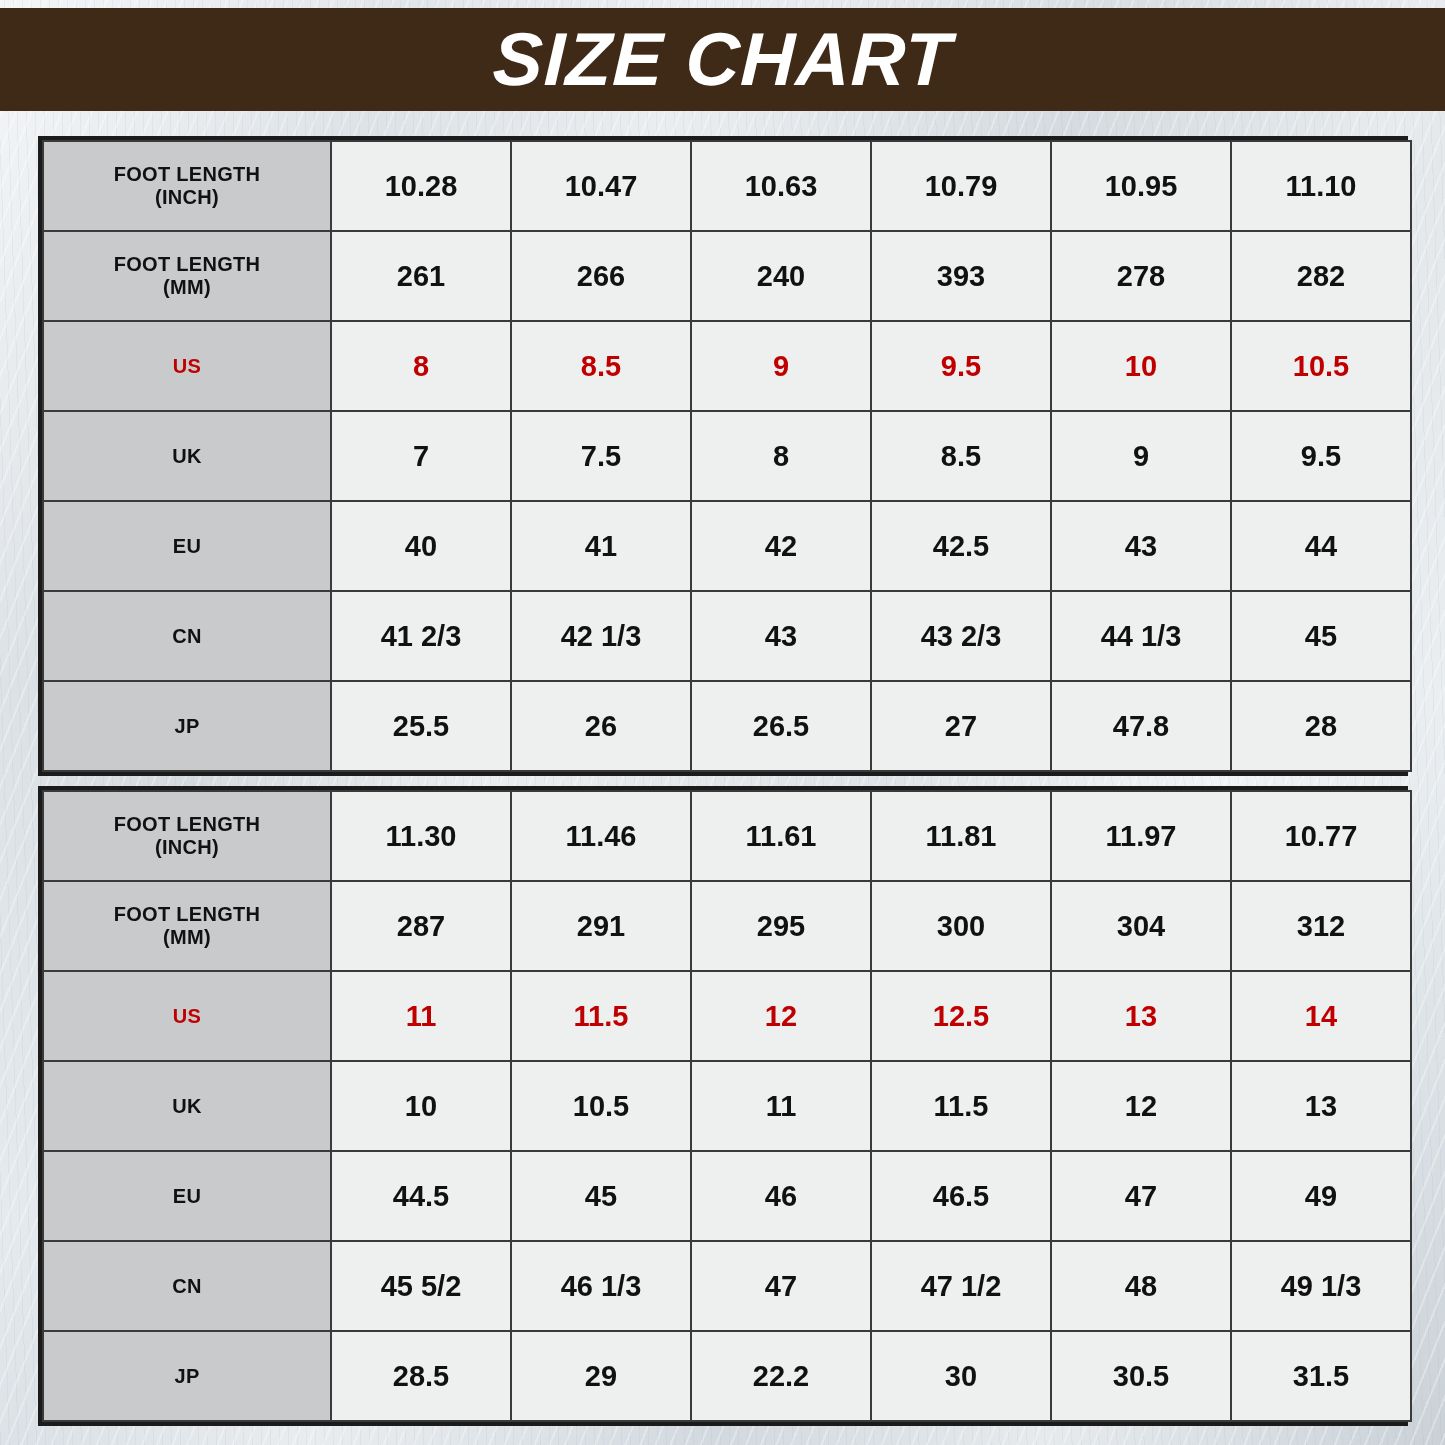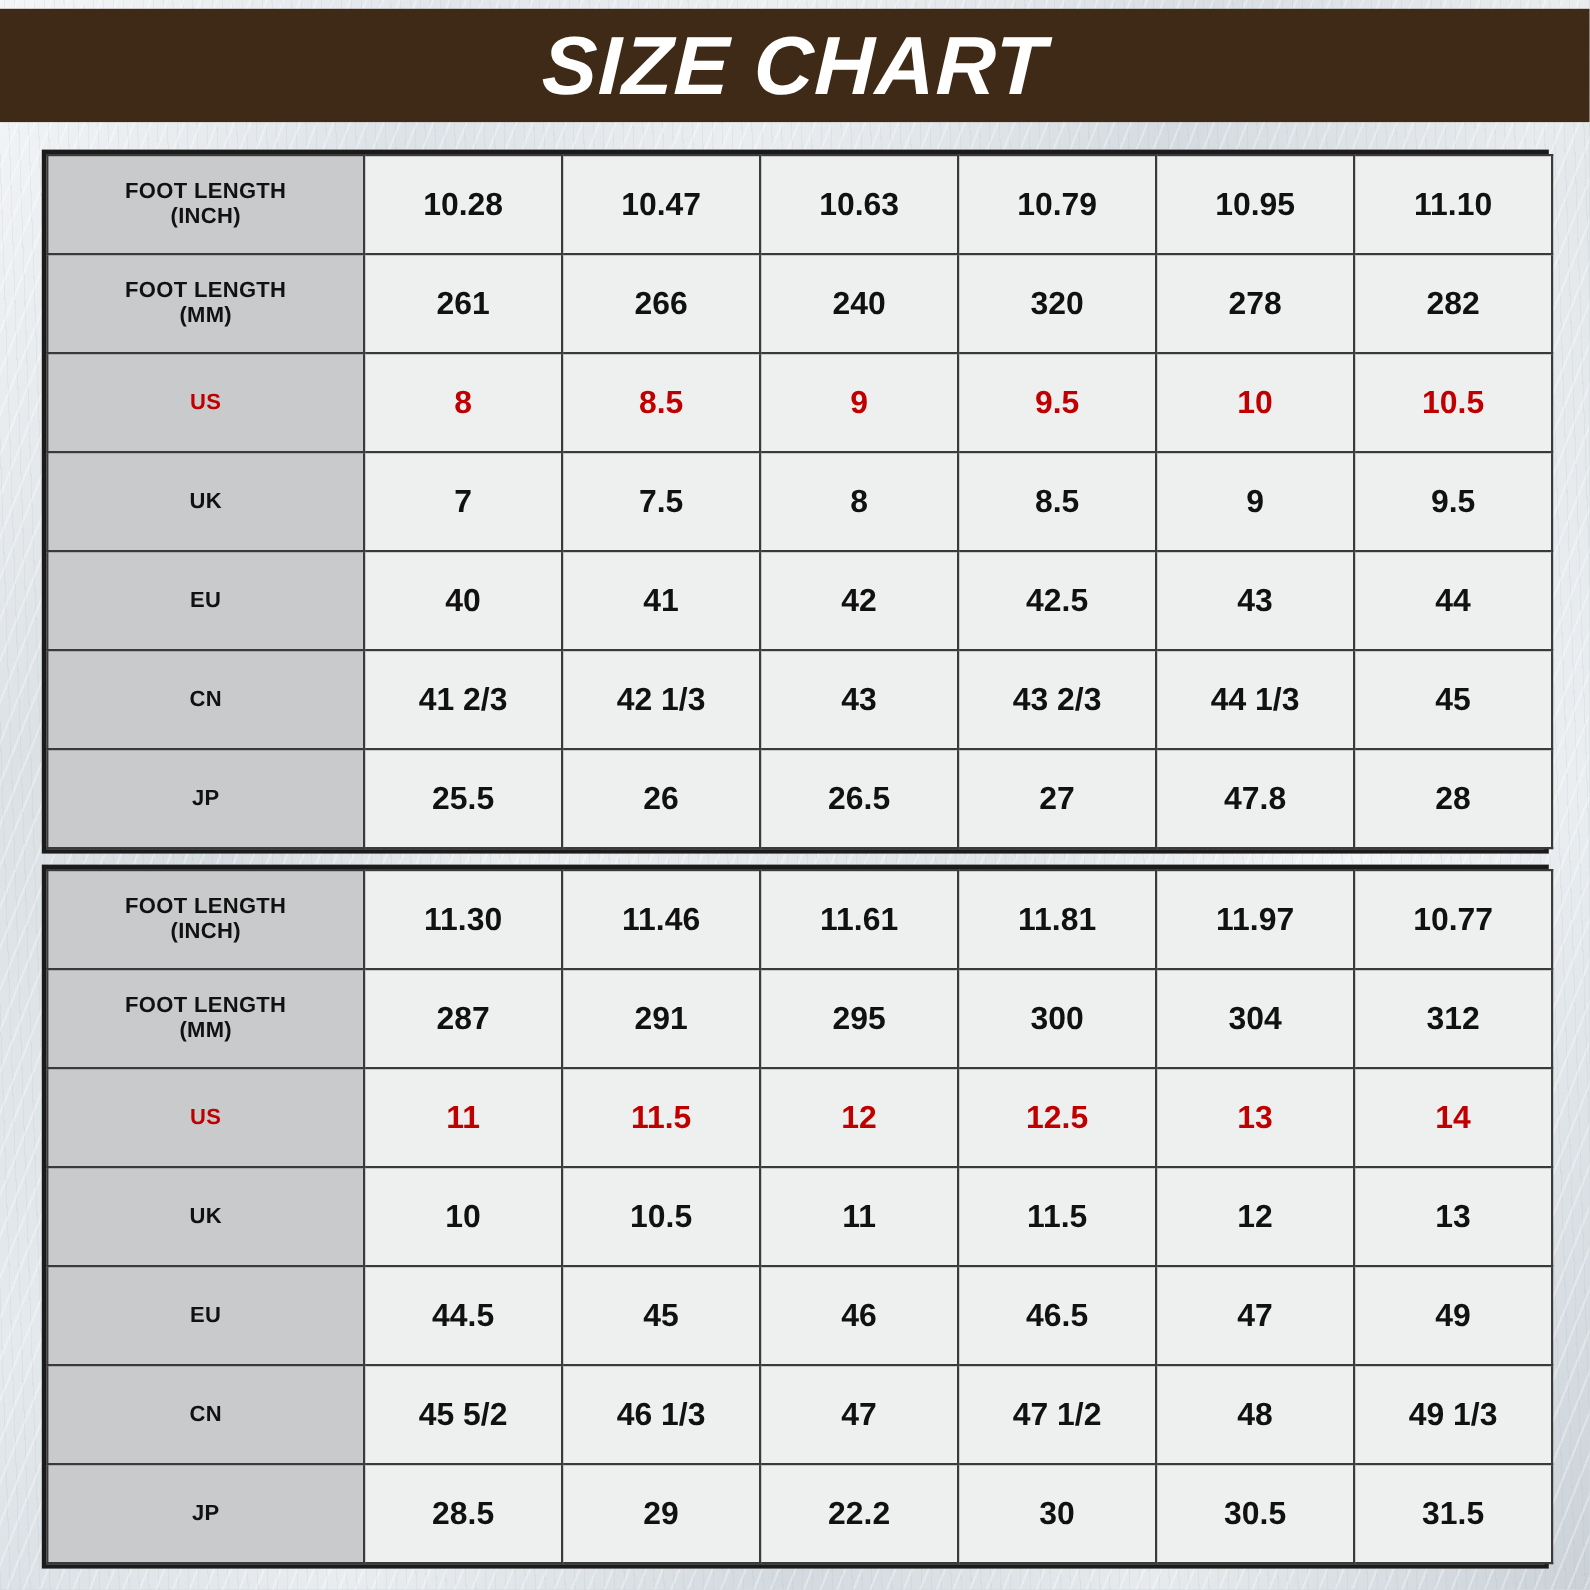--- a/index.html
+++ b/index.html
@@ -141,21 +141,21 @@
             <td>11.10</td>
           </tr>
           <tr>
             <td class="row-label">
               <span class="lbl-line">FOOT LENGTH</span>
               <span class="lbl-line">(MM)</span>
             </td>
             <td>261</td>
             <td>266</td>
             <td>240</td>
-            <td>320</td>
+            <td>393</td>
             <td>278</td>
             <td>282</td>
           </tr>
           <tr class="us-row">
             <td class="row-label">
               <span class="lbl-line">US</span>
             </td>
             <td>8</td>
             <td>8.5</td>
             <td>9</td>

